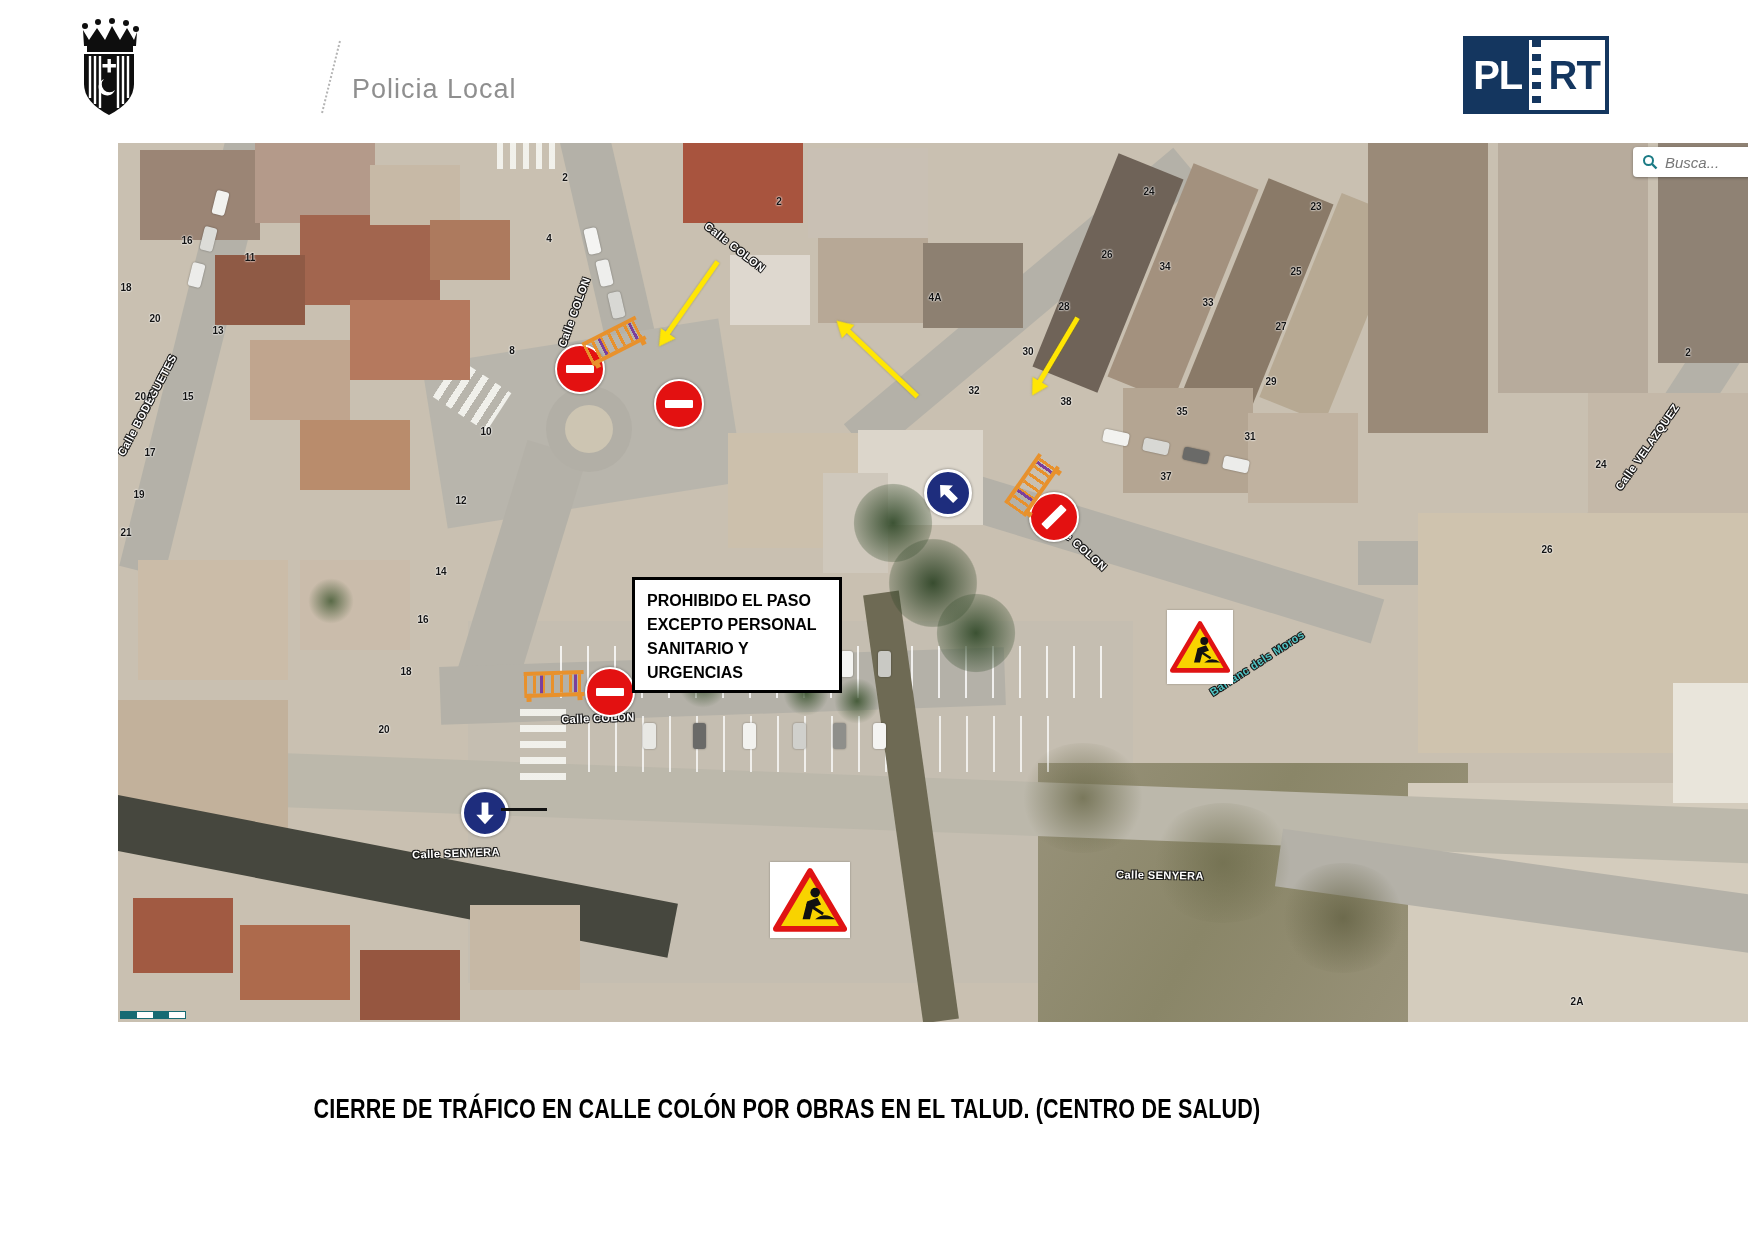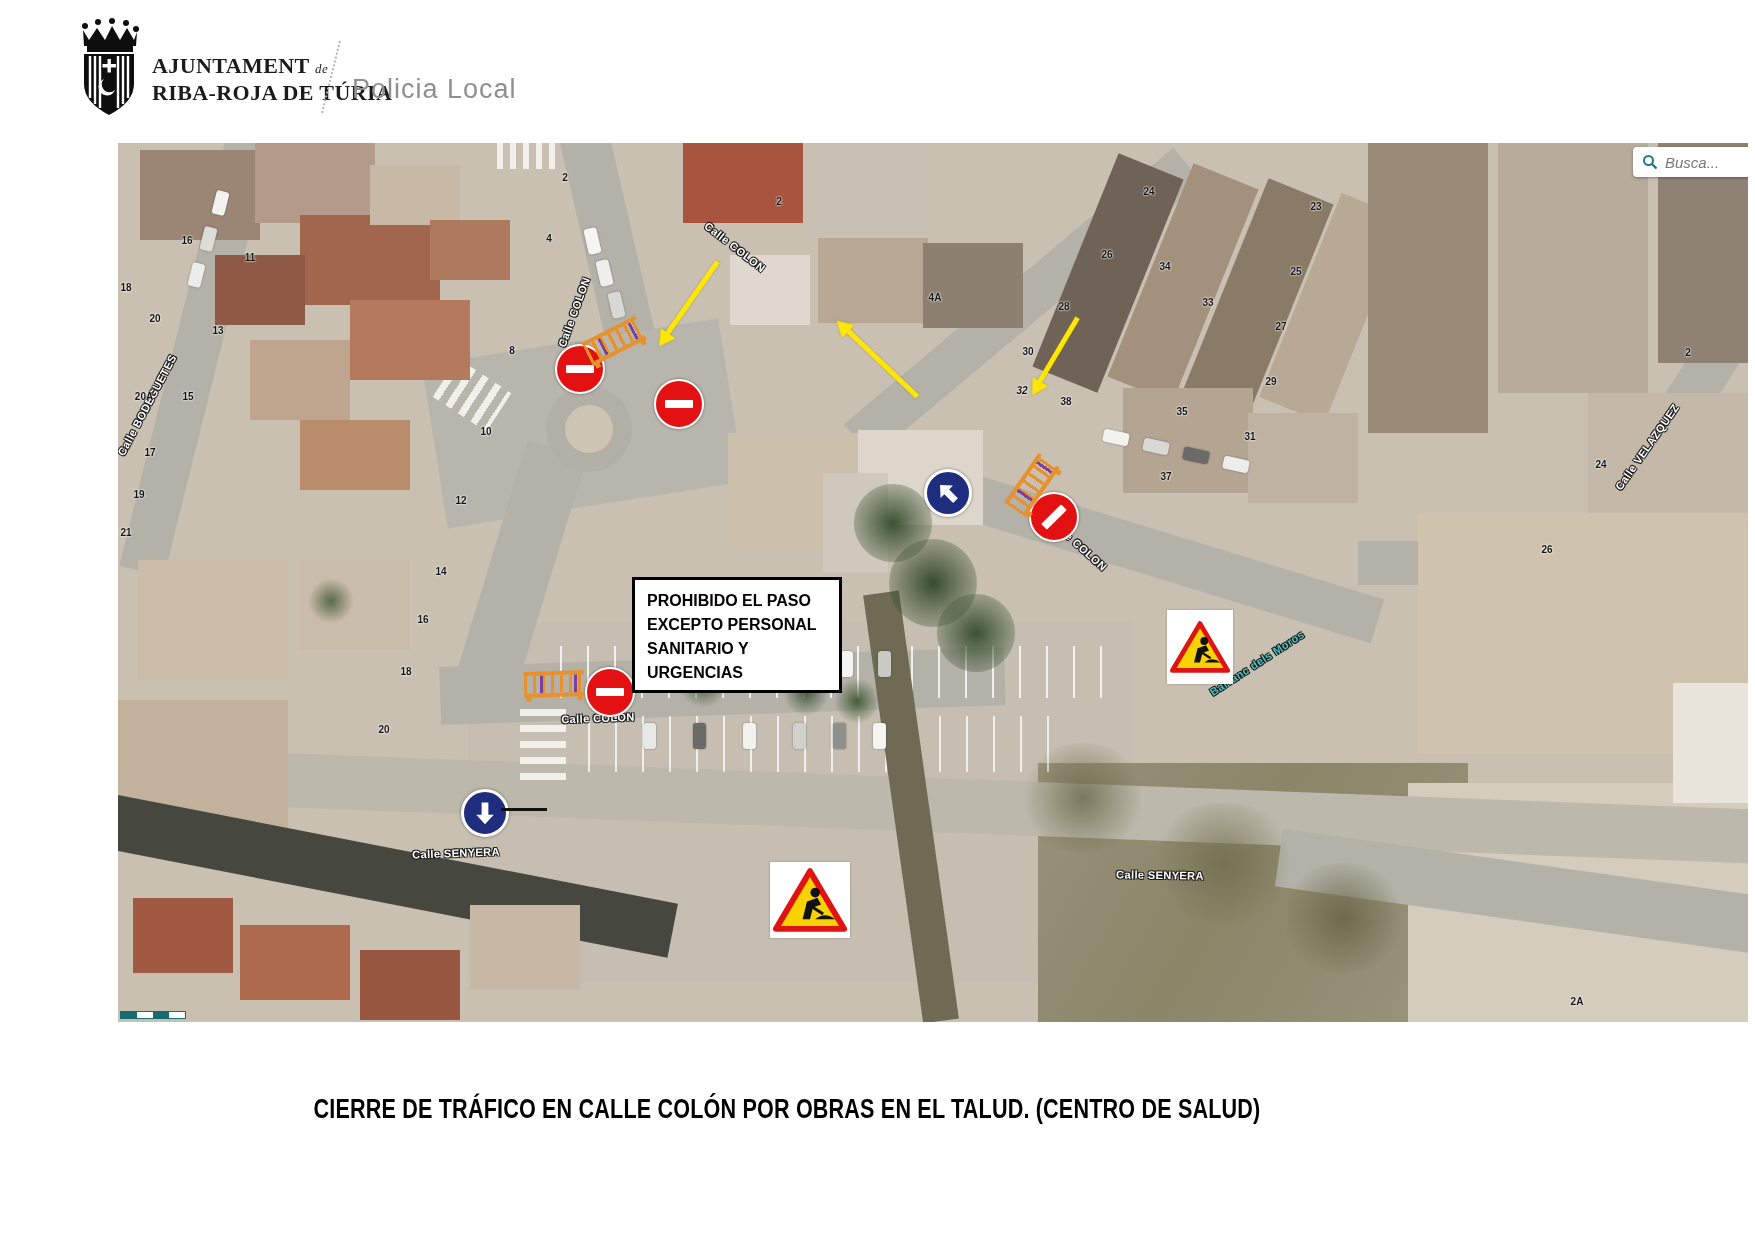--- a/index.html
+++ b/index.html
@@ -106,28 +106,28 @@
         <line x1="24" y1="38" x2="24" y2="90"></line>
       <line x1="42" y1="38" x2="42" y2="90"></line>
         <line x1="47" y1="38" x2="47" y2="86"></line>
         <line x1="52" y1="38" x2="52" y2="80"></line>
     </g>
     <g fill="#fff">
       <path d="M31.5 41 h3.4 v5 h5 v3.4 h-5 v5 h-3.4 v-5 h-5 v-3.4 h5 Z"></path>
       <path d="M39 72 a8.5 8.5 0 1 1 -11 -11 a7 7 0 1 0 11 11 Z"></path>
     </g>
   </svg>
-  <div id="orgname">
-    <div class="l1"><span>AJUNTAMENT</span>
-      <span class="de">de</span></div>
-    <div class="l2">RIBA-ROJA DE TÚRIA</div>
-  </div>
   <div id="hdr-divider"></div>
   <div id="dept">Policia Local</div>
 
+  <div id="plrt">
+    <div class="pl">PL</div>
+    <div class="dots"></div>
+    <div class="rt">RT</div>
+  </div>
 
   <div id="map">
 
     <div class="t" style="left:350px;top:478px;width:665px;height:362px;background:#c5beb1"></div>
     <div class="t" style="left:920px;top:620px;width:430px;height:259px;background:linear-gradient(120deg,#98927a,#8a8668 45%,#9b947c)"></div>
     <div class="t" style="left:1290px;top:640px;width:340px;height:239px;background:#d4ccbd"></div>
 
     <div class="t rd" style="left:55px;top:-15px;width:46px;height:450px;transform:rotate(14deg)"></div>
     <div class="t rd" style="left:478px;top:-12px;width:50px;height:330px;transform:rotate(-13deg)"></div>
     <div class="t rd" style="left:740px;top:276px;width:430px;height:44px;transform:rotate(-40deg);transform-origin:left center"></div>
@@ -256,21 +256,21 @@
         <div class="hnum" style="left: 1031px; top: 48px;">24</div>
         <div class="hnum" style="left: 1198px; top: 63px;">23</div>
         <div class="hnum" style="left: 989px; top: 111px;">26</div>
         <div class="hnum" style="left: 1047px; top: 123px;">34</div>
         <div class="hnum" style="left: 1178px; top: 128px;">25</div>
         <div class="hnum" style="left: 946px; top: 163px;">28</div>
         <div class="hnum" style="left: 1090px; top: 159px;">33</div>
         <div class="hnum" style="left: 1163px; top: 183px;">27</div>
         <div class="hnum" style="left: 910px; top: 208px;">30</div>
         <div class="hnum" style="left: 1153px; top: 238px;">29</div>
-        <div class="hnum" style="left: 904px; top: 247px; font-style: italic;">32</div>
+        <div class="hnum" style="left: 856px; top: 247px;">32</div>
         <div class="hnum" style="left: 948px; top: 258px;">38</div>
         <div class="hnum" style="left: 1064px; top: 268px;">35</div>
         <div class="hnum" style="left: 1132px; top: 293px;">31</div>
         <div class="hnum" style="left: 1048px; top: 333px;">37</div>
         <div class="hnum" style="left: 1483px; top: 321px;">24</div>
         <div class="hnum" style="left: 1429px; top: 406px;">26</div>
         <div class="hnum" style="left: 1570px; top: 209px;">2</div>
         <div class="hnum" style="left: 1459px; top: 858px;">2A</div>
         <div class="sg-noentry" style="left: 437px; top: 201px;">
           <div class="bar" style="transform: translate(-50%, -50%) rotate(0deg);"></div>

